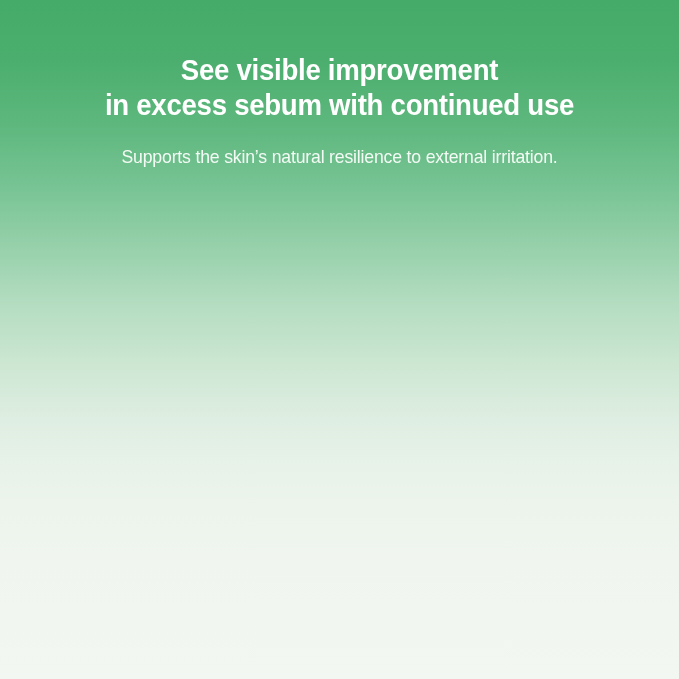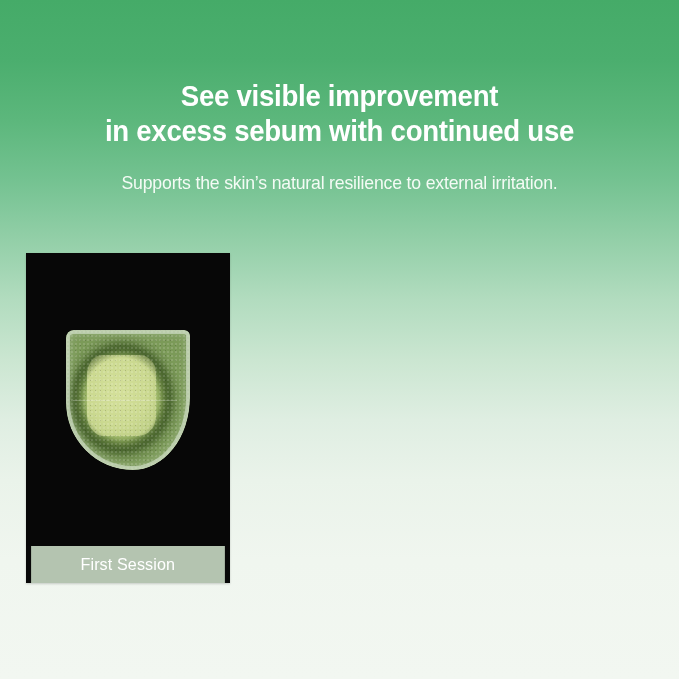--- a/index.html
+++ b/index.html
@@ -33,21 +33,21 @@
         #f2f7f1 679px);
   }
 
   
   #header {
     position: absolute;
     left: 0;
     top: 0;
     width: 679px;
     text-align: center;
-    padding-top: 78px;
+    padding-top: 52px;
     box-sizing: border-box;
   }
 
   .headline {
     color: #ffffff;
     font-family: "Liberation Sans Narrow", "Liberation Sans", sans-serif;
     font-weight: bold;
     font-size: 30px;
     line-height: 35px;
     letter-spacing: -0.3px;
@@ -297,34 +297,17 @@
 <div id="stage">
 
   <div id="header">
     <div class="headline">See visible improvement</div>
     <div class="headline">in excess sebum with continued use</div>
     <div class="subtitle">Supports the skin’s natural resilience to external irritation.</div>
   </div>
 
   <div id="panels">
 
-    <div class="panel">
-      <div class="panel-photo">
-        <div class="patch-wrap">
-          <div class="patch p1">
-            <div class="base"></div>
-            <div class="core"></div>
-            <div class="halo"></div>
-            <div class="speckle"></div>
-            <div class="midrib"></div>
-            <div class="rim"></div>
-          </div>
-        </div>
-      </div>
-      <div class="caption" style="background: rgb(180, 196, 176);">
-        <span>First Session</span>
-      </div>
-    </div>
 
 
 
   </div>
 </div>
 
 </body></html>

